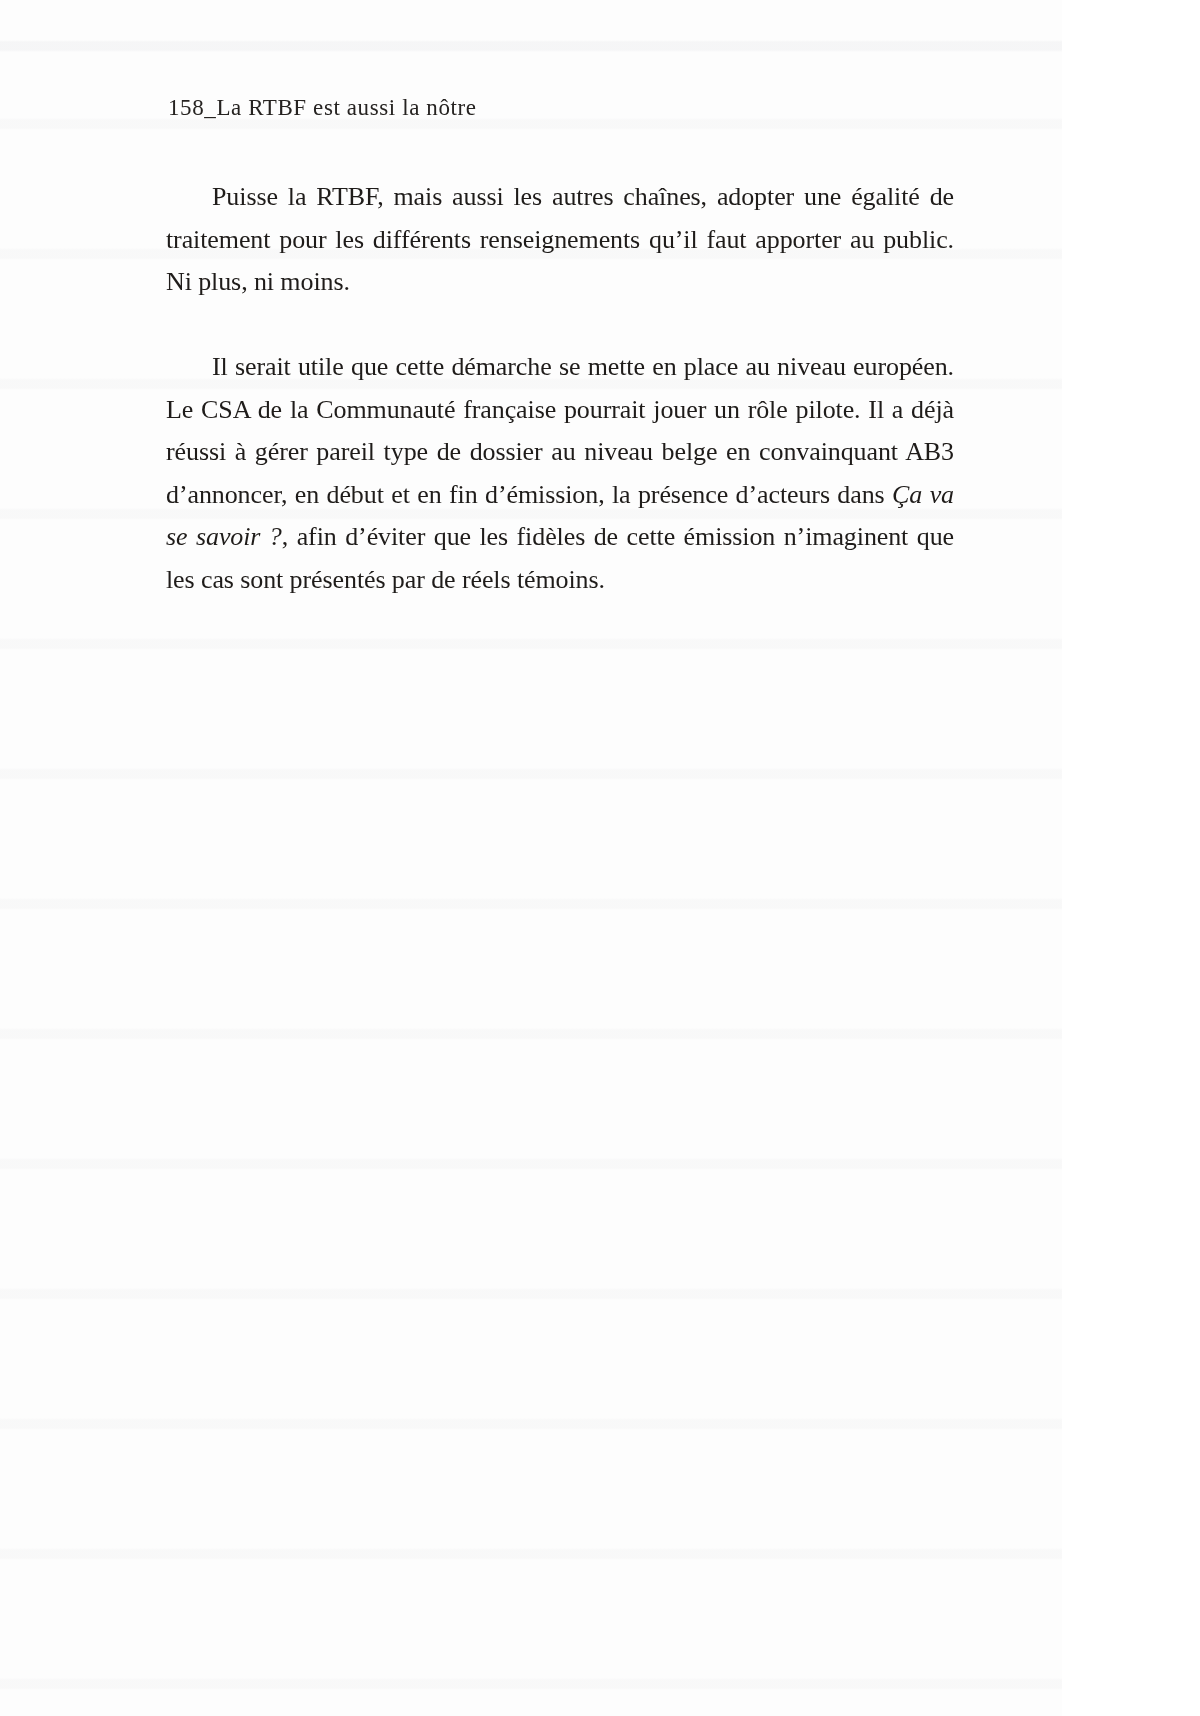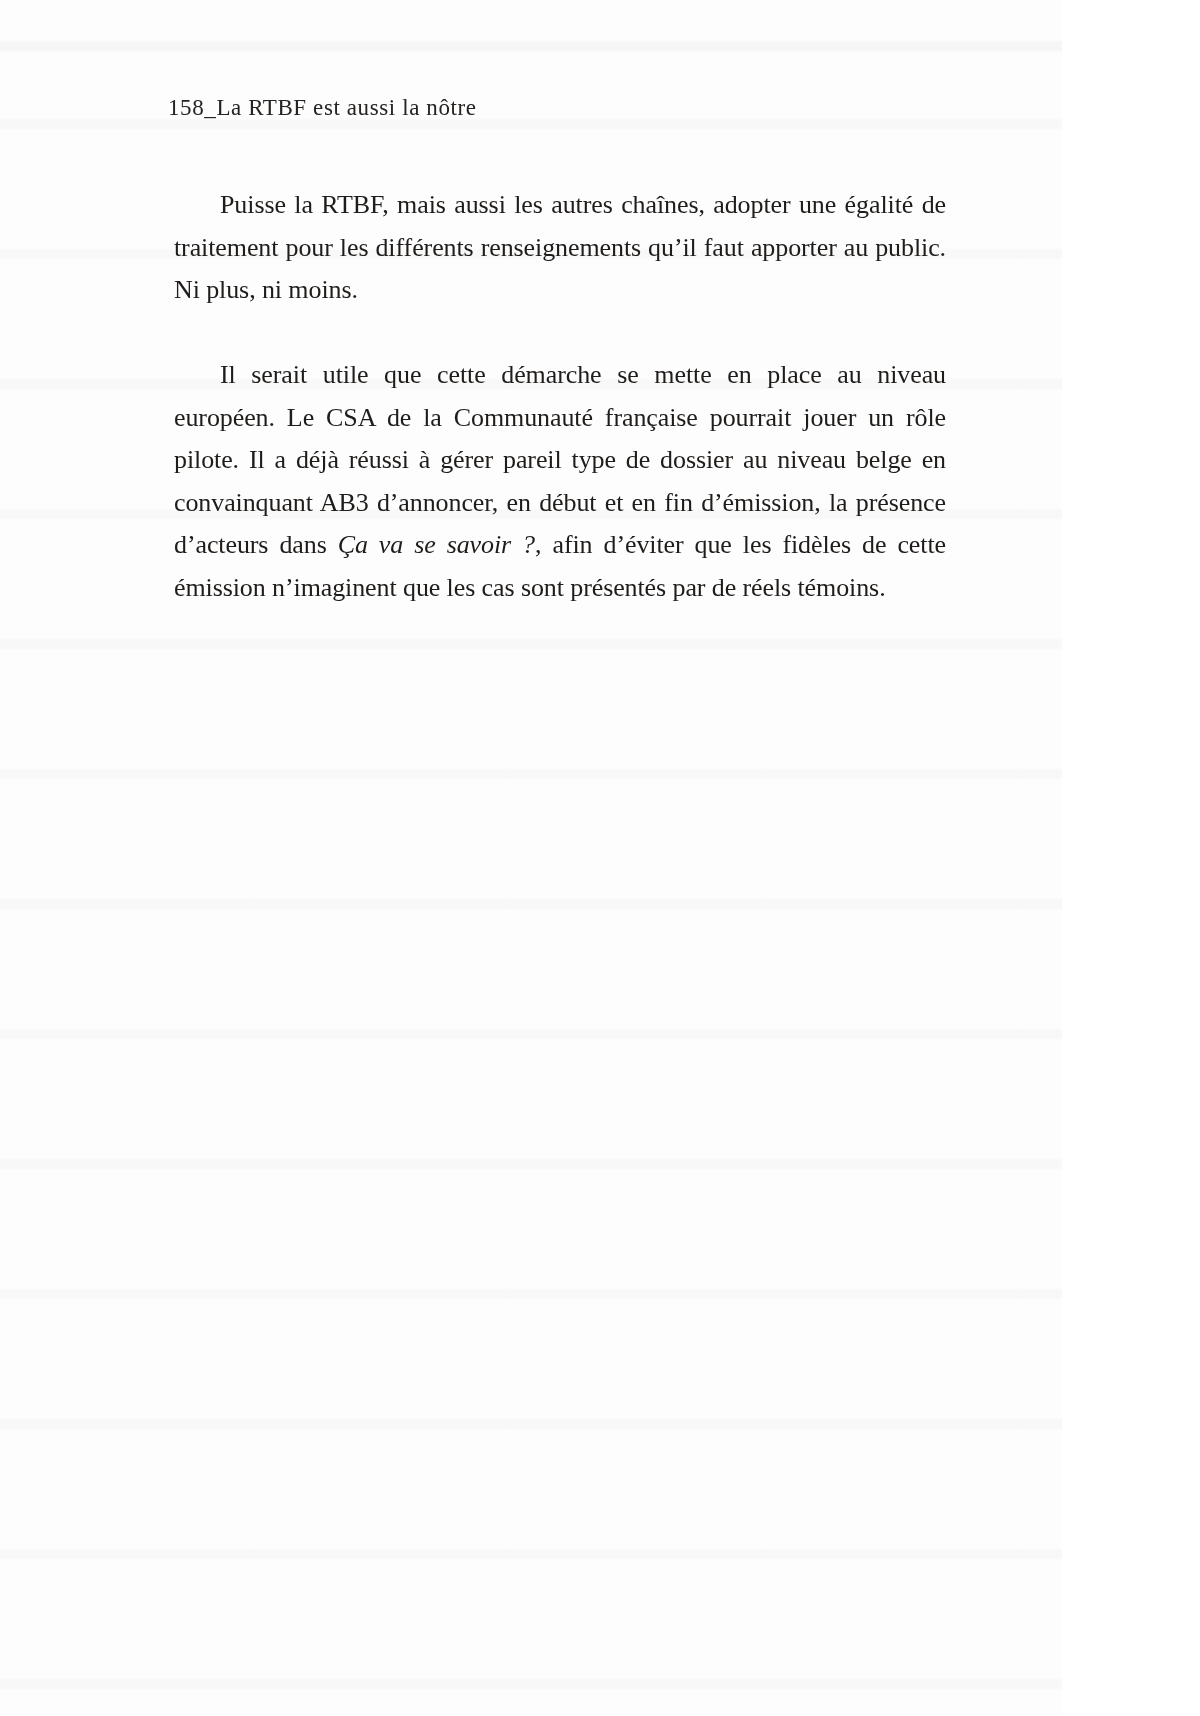--- a/index.html
+++ b/index.html
@@ -45,21 +45,21 @@
     left: 166px;
     top: 176px;
     width: 788px;
     font-size: 26px;
     line-height: 42.5px;
     text-align: justify;
     letter-spacing: -0.1px;
     color: #1f1c1a;
   }
   .para {
-    margin: 8px;
+    margin: 0;
     text-indent: 46px;
   }
   .para + .para {
     margin-top: 42.5px; 
     font-family: Liberation Serif, serif;
   }
   .italic {
     font-style: italic;
   }
 </style>

